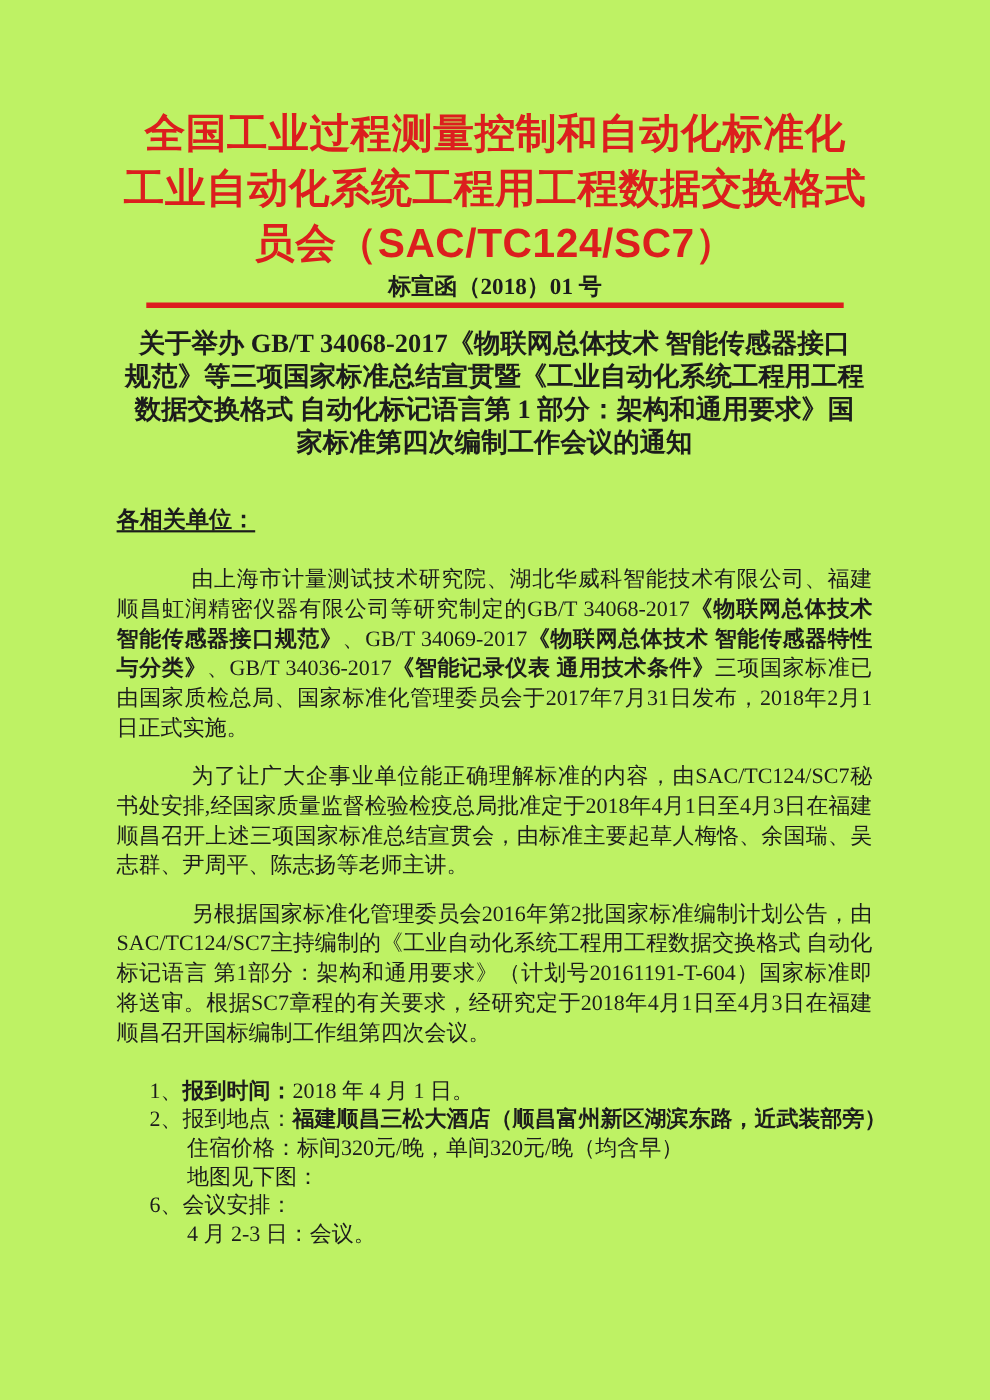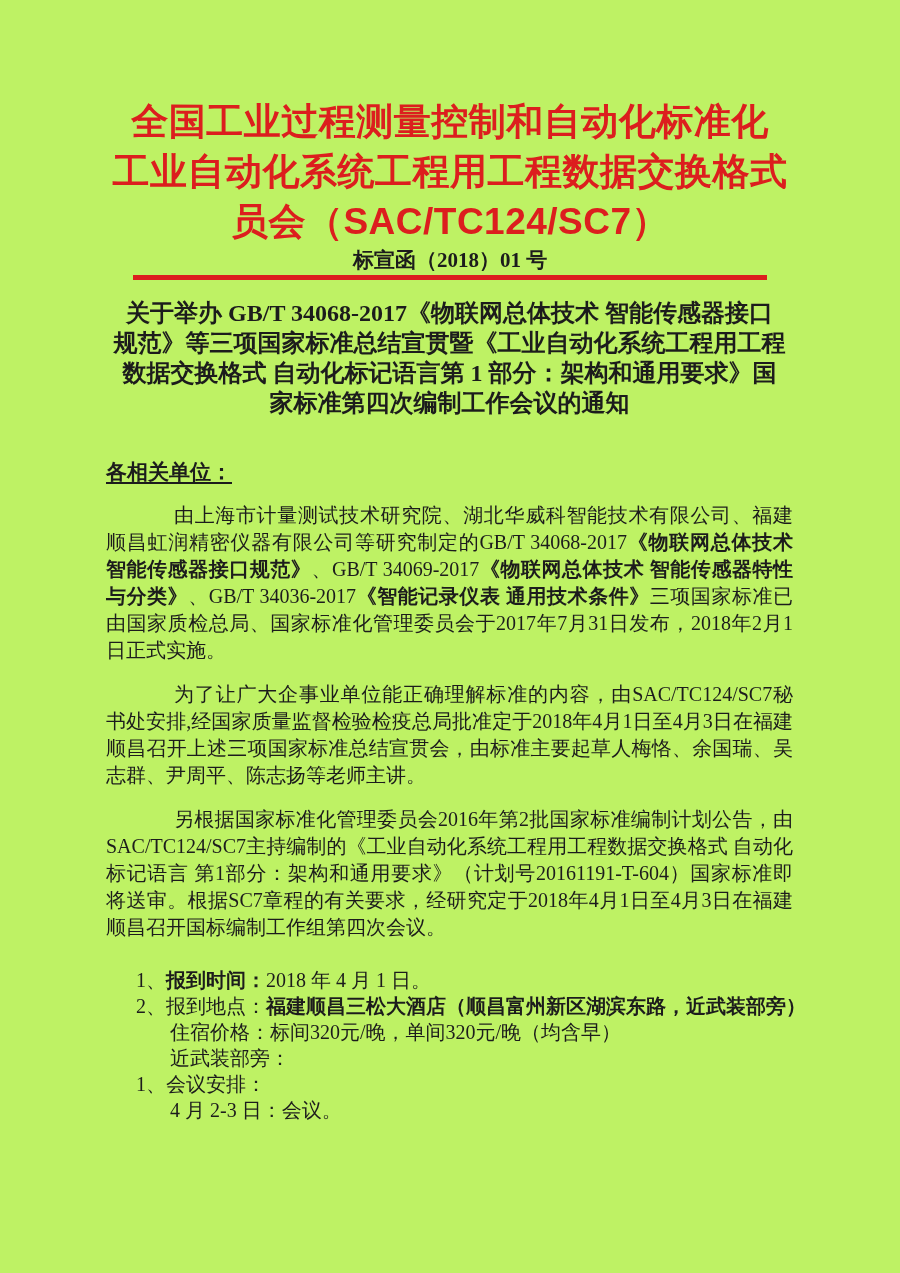--- a/index.html
+++ b/index.html
@@ -55,21 +55,21 @@
     text-decoration:underline;
     text-underline-offset:3px;
   }
   .para{
     margin:17px 0 0;
     font-size:20px;
     line-height:27px;
     text-align:justify;
     text-indent:68px;
   }
-  .para:first-of-type{margin-top:16px;}
+  .para:first-of-type{margin-top:28px;}
   .items{margin-top:26px;}
   .item{margin-top:0;padding-left:30px;font-size:20px;line-height:26px;}
   .item:first-child{margin-top:0;}
   .item-line{white-space:nowrap;}
   .item-line.sub{padding-left:34px;}
   .b{font-weight:700;}
 </style>
 </head>
 <body>
 
@@ -97,21 +97,21 @@
         <p class="para"><span>为了让广大企事业单位能正确理解标准的内容，由SAC/TC124/SC7秘书处安排,经国家质量监督检验检疫总局批准定于2018年4月1日至4月3日在福建顺昌召开上述三项国家标准总结宣贯会，由标准主要起草人梅恪、余国瑞、吴志群、尹周平、陈志扬等老师主讲。</span></p>
         <p class="para"><span>另根据国家标准化管理委员会2016年第2批国家标准编制计划公告，由SAC/TC124/SC7主持编制的《工业自动化系统工程用工程数据交换格式 自动化标记语言 第1部分：架构和通用要求》（计划号20161191-T-604）国家标准即将送审。根据SC7章程的有关要求，经研究定于2018年4月1日至4月3日在福建顺昌召开国标编制工作组第四次会议。</span></p>
       </div>
     <div class="items" id="items">
         <div class="item">
           <div class="item-line"><span>1、</span><span class="b">报到时间：</span><span>2018 年 4 月 1 日。</span></div>
         </div>
         <div class="item">
           <div class="item-line"><span>2、报到地点：</span><span class="b">福建顺昌三松大酒店（顺昌富州新区湖滨东路，近武装部旁）</span></div>
           <div class="item-line sub"><span>住宿价格：标间320元/晚，单间320元/晚（均含早）</span></div>
-          <div class="item-line sub"><span>近武装部旁：</span></div>
+          <div class="item-line sub"><span>地图见下图：</span></div>
         </div>
         <div class="item">
-          <div class="item-line"><span>1、会议安排：</span></div>
+          <div class="item-line"><span>6、会议安排：</span></div>
           <div class="item-line sub"><span>4 月 2-3 日：会议。</span></div>
         </div>
       </div>
   </div>
 </div>
 
 </body></html>

